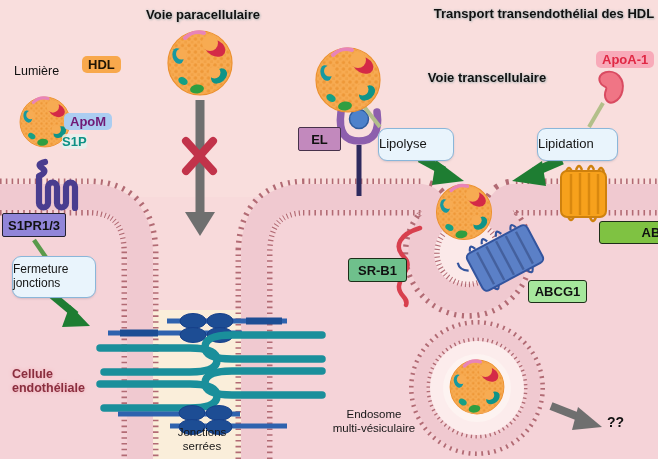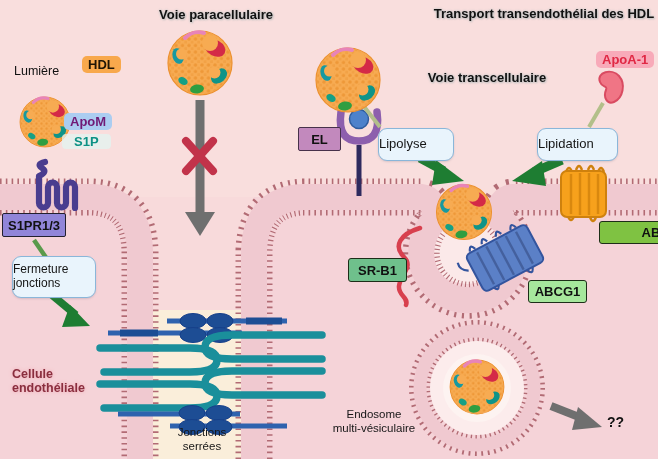--- a/index.html
+++ b/index.html
@@ -8,21 +8,21 @@
     background:#f9dedd;
     font-family:"Liberation Sans", sans-serif;
   }
   #diagram{position:absolute;left:0;top:0;}
   .lbl{position:absolute; white-space:nowrap; color:#111;}
   .halo{text-shadow:0 0 2px #cfcfcf,0 0 3px #c9c9c9,1px 1px 2px #bdbdbd; font-weight:600;}
   .heading{font-size:13px;}
   .chip{border-radius:5px; padding:1px 6px; font-weight:700; font-size:13px;}
   .chip-hdl{background:#f8a84c; color:#201505;}
   .chip-apom{background:#abcdf1; color:#701a75;}
-  .chip-s1p{background:rgba(226,244,240,.75); color:#0d9185; font-weight:700; font-size:13px; padding:0 12px; border-radius:4px;}
+  .chip-s1p{background:rgba(226,244,240,.75); color:#0d9185; font-weight:700; font-size:13px; padding:0 0; border-radius:4px;}
   .chip-apoa1{background:#f8aab9; color:#e02844;}
   .pbox{position:absolute; display:flex; align-items:center; justify-content:center;
         font-weight:700; font-size:13px; color:#111; border:1.6px solid #23202e; border-radius:2px;}
   .box-s1pr{background:#9185d8;}
   .box-el{background:#c289bd; border-color:#47314a;}
   .gbox{border-radius:3px; border:1.6px solid #1d2e18;}
   .box-abca1{background:#7fc242;padding-left:37px;}
   .box-abcg1{background:#a6e79c;}
   .box-srb1{background:#6fc08c;}
   .info{position:absolute; background:#e9f4fc; border:1.6px solid #8ab6d9; border-radius:9px;
@@ -169,21 +169,21 @@
   </g>
 
   <use href="#hdl-particle" x="0" y="0" transform="translate(200,63)"></use>
   <use href="#hdl-particle" transform="translate(45,122) scale(0.78)"></use>
   <use href="#hdl-particle" transform="translate(348,80)"></use>
   <use href="#hdl-particle" transform="translate(464,212) scale(0.86)"></use>
   <use href="#hdl-particle" transform="translate(477,387) scale(0.84)"></use>
 </svg>
 
   <div class="lbl heading halo" style="left:430px; top:6px; width:228px; text-align:center;">Transport transendothélial des HDL</div>
-  <div class="lbl heading halo" style="left:146px; top:7px; width:140px; text-align:center;">Voie paracellulaire</div>
+  <div class="lbl heading halo" style="left:146px; top:7px; width:140px; text-align:left;">Voie paracellulaire</div>
   <div class="lbl heading halo" style="left:422px; top:70px; width:130px; text-align:center;">Voie transcellulaire</div>
 
   <div class="lbl" style="left:14px; top:64px; font-size:12.5px;">Lumière</div>
   <div class="lbl chip chip-hdl" style="left:82px; top:56px;">HDL</div>
   <div class="lbl chip chip-apom" style="left:64px; top:113px;">ApoM</div>
   <div class="lbl chip-s1p" style="position:absolute; left:62px; top:134px;">S1P</div>
 
   <div class="pbox box-s1pr" style="left:2px; top:213px; width:62px; height:22px;">S1PR1/3</div>
 
   <div class="info" style="left:12px; top:256px; width:82px; height:40px; font-size:12px;">

